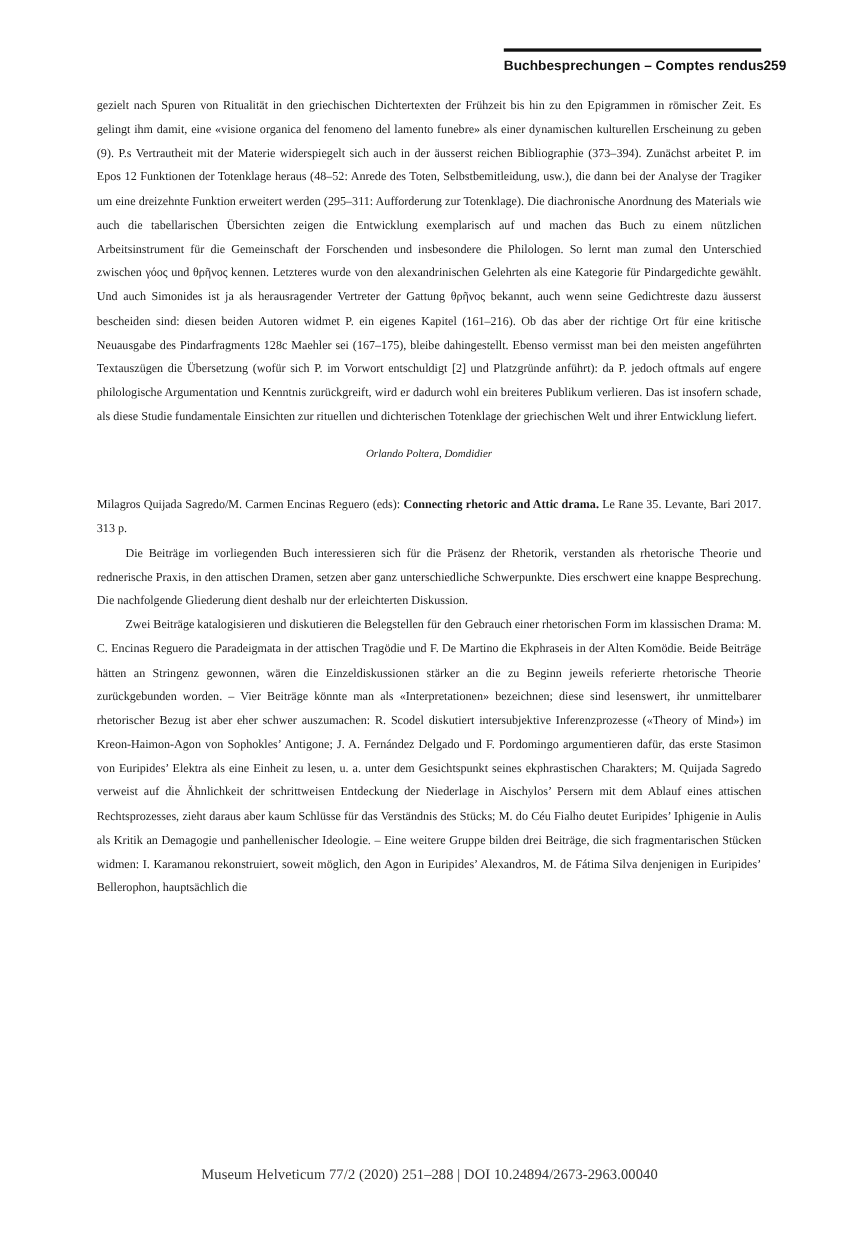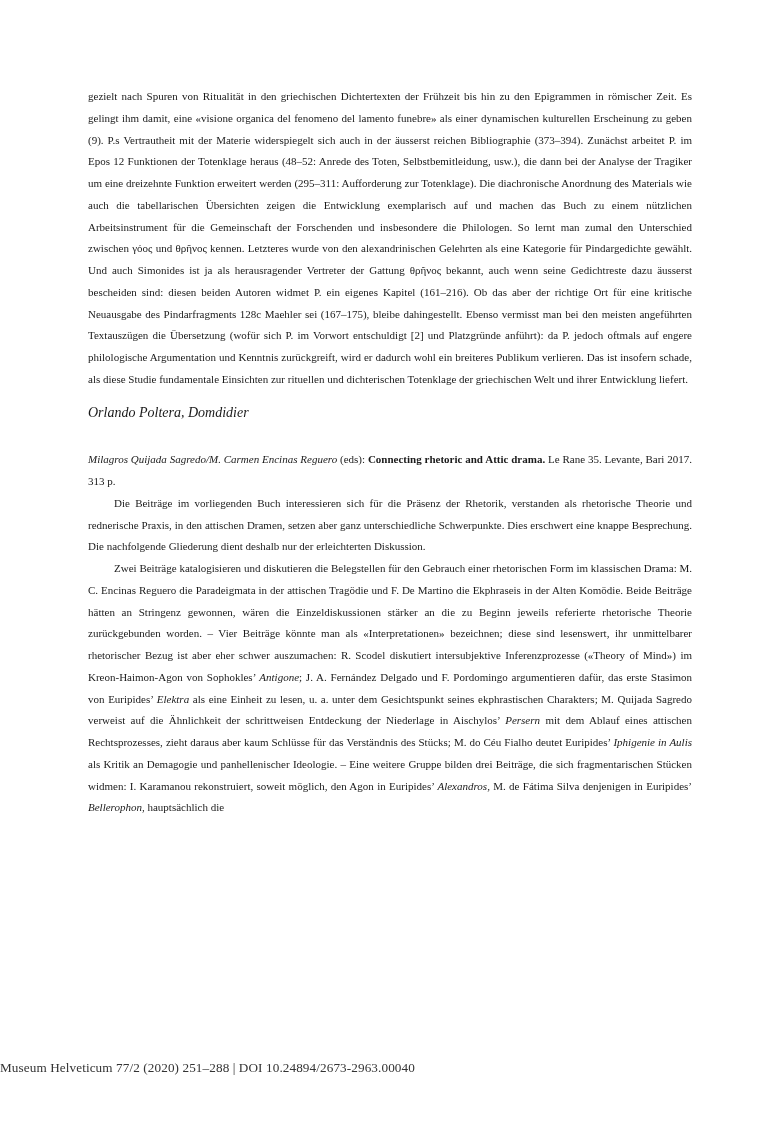--- a/index.html
+++ b/index.html
@@ -69,49 +69,58 @@
     text-align: justify;
     text-justify: inter-word;
     hyphens: manual;
     -webkit-hyphens: manual;
   }
   p.body.indent { text-indent: 26px; }
   p.body.noindent { text-indent: 0; }
 
   .sig {
     margin: 0;
-    font-size: 14px;
+    font-size: 10px;
     line-height: 21.75px;
-    text-align: left;
+    text-align: center;
     font-style: italic;
     padding-top: 11px;
   }
 
   .gap-review { height: 26px; }
 
-  .it { font-style: italic; }
+  .it { }
   .bd { font-weight: bold; }
 
   
   .footer {
     position: absolute;
     left: 0;
     top: 1060px;
     width: 781px;
-    text-align: left;
+    text-align: center;
     font-size: 13.2px;
     color: #333333;
     letter-spacing: 0.1px;
   }
 </style>
 </head>
 <body>
 
 <div class="page">
 
+  <div class="runhead">
+    <div class="runhead-rule"></div>
+    <div class="runhead-linewrap">
+      <div class="runhead-line">
+        <span class="runhead-title">Buchbesprechungen – Comptes rendus</span>
+        <span class="runhead-page">259</span>
+      </div>
+    </div>
+  </div>
 
   <div class="column">
 
     <div>
       <p class="body noindent">gezielt nach Spuren von Ritualität in den griechischen Dichtertexten der Frühzeit bis hin zu den Epigrammen in römischer Zeit. Es gelingt ihm damit, eine «visione organica del fenomeno del lamento funebre» als einer dynamischen kulturellen Erscheinung zu geben (9). P.s Vertrautheit mit der Materie widerspiegelt sich auch in der äusserst reichen Bibliographie (373–394). Zunächst arbeitet P. im Epos 12 Funktionen der Totenklage heraus (48–52: Anrede des Toten, Selbstbemitleidung, usw.), die dann bei der Analyse der Tragiker um eine dreizehnte Funktion erweitert werden (295–311: Aufforderung zur Totenklage). Die diachronische Anordnung des Materials wie auch die tabellarischen Übersichten zeigen die Entwicklung exemplarisch auf und machen das Buch zu einem nützlichen Arbeitsinstrument für die Gemeinschaft der Forschenden und insbesondere die Philologen. So lernt man zumal den Unterschied zwischen γόος und θρῆνος kennen. Letzteres wurde von den alexandrinischen Gelehrten als eine Kategorie für Pindargedichte gewählt. Und auch Simonides ist ja als herausragender Vertreter der Gattung θρῆνος bekannt, auch wenn seine Gedichtreste dazu äusserst bescheiden sind: diesen beiden Autoren widmet P. ein eigenes Kapitel (161–216). Ob das aber der richtige Ort für eine kritische Neuausgabe des Pindarfragments 128c Maehler sei (167–175), bleibe dahingestellt. Ebenso vermisst man bei den meisten angeführten Textauszügen die Übersetzung (wofür sich P. im Vorwort entschuldigt [2] und Platzgründe anführt): da P. jedoch oftmals auf engere philologische Argumentation und Kenntnis zurückgreift, wird er dadurch wohl ein breiteres Publikum verlieren. Das ist insofern schade, als diese Studie fundamentale Einsichten zur rituellen und dichterischen Totenklage der griechischen Welt und ihrer Entwicklung liefert.</p>
       <p class="sig">Orlando Poltera, Domdidier</p>
     </div>
 
     <div class="gap-review"></div>
 

